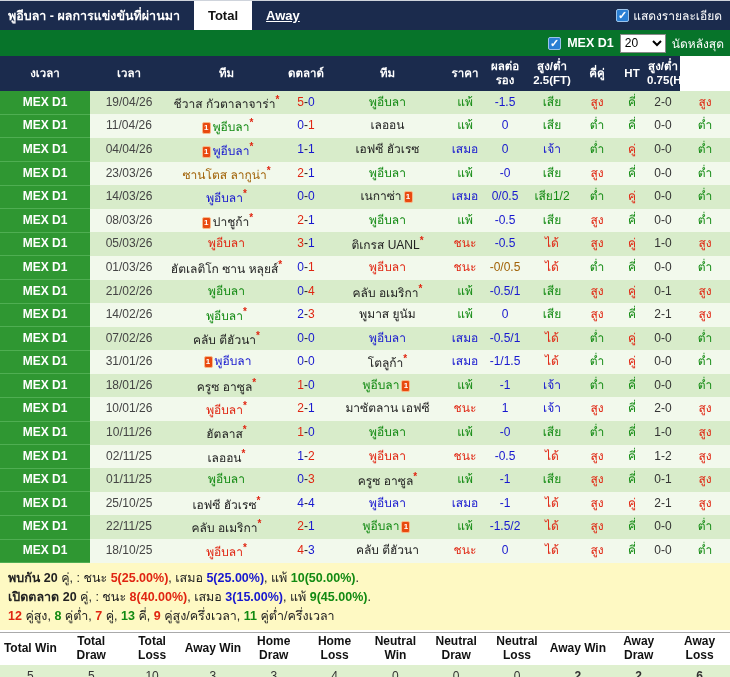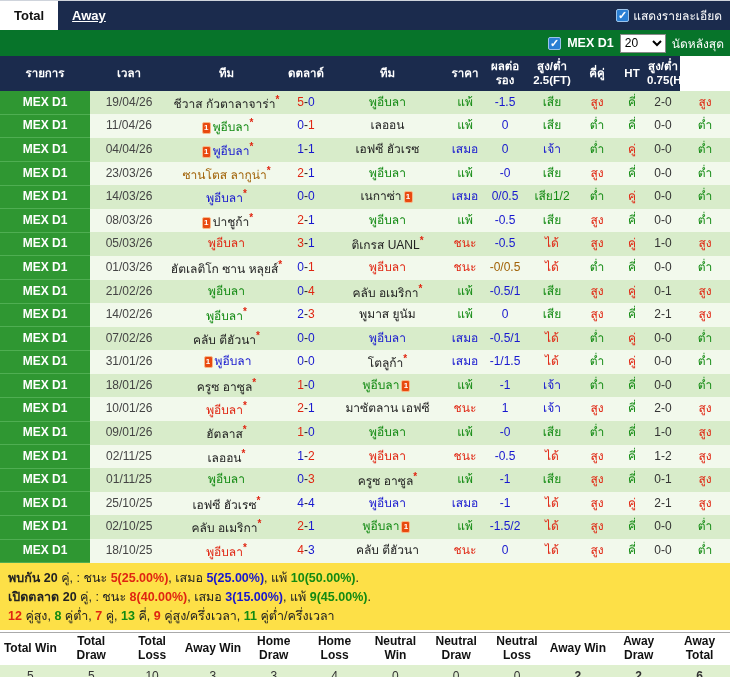--- a/index.html
+++ b/index.html
@@ -29,37 +29,38 @@
   tr.odd  td { background:#d8ecca; }
   tr.even td { background:#f2f9ec; }
   td.lg { background:#2f9732 !important; color:#fff; font-weight:bold; font-size:11.5px; border-bottom:1px solid #4fae52; }
   td.date { color:#444; }
   .team-name { cursor:pointer; }
   sup.star { color:#e02511; font-weight:bold; font-size:10px; }
   .red-card { display:inline-block; width:9px; height:12px; background:#e8490f; border:1px solid #f7b98a; border-radius:2px; color:#fff; font-size:8px; line-height:10px; font-weight:bold; vertical-align:middle; margin:0 2px; }
   .ht { color:#333; }
 
   
-  .summary { padding:6px 0 4px 8px; background:#fde047; }
+  .summary { padding:6px 0 4px 8px; background:#fef9c3; }
   .summary .line { line-height:19px; font-size:12.5px; }
 
   
   table.stats { width:730px; border-collapse:collapse; table-layout:fixed; border-top:1px solid #aaa; margin-top:2px; }
   table.stats th { background:#fff; color:#111; font-weight:bold; font-size:12px; text-align:center; padding:2px 1px; line-height:1.15; vertical-align:middle; }
   table.stats td { text-align:center; font-size:12px; padding:4px 1px; color:#333; }
   tr.vals td { background:#dff0cf; }
   td.away-hl { color:#1717cf; font-weight:bold; }
   .b { font-weight:bold; }
 </style>
 </head>
 <body>
 
 <div class="page">
 
   <div class="titlebar">
+    <span class="title">พูอีบลา - ผลการแข่งขันที่ผ่านมา</span>
     <span class="tab active">Total</span>
     <span class="tab inactive">Away</span>
     <span class="spacer"></span>
     <span class="cb-wrap">
       <span class="checkbox"><span>✓</span></span>
       <span>แสดงรายละเอียด</span>
     </span>
   </div>
 
   <div class="filterbar">
@@ -81,21 +82,21 @@
         <col style="width:34px">
         <col style="width:46px">
         <col style="width:48px">
       <col style="width:42px">
         <col style="width:28px">
         <col style="width:34px">
         <col style="width:50px">
     </colgroup>
     <thead>
         <tr id="head-row">
-          <th>รายการ</th>
+          <th>งเวลา</th>
           <th>เวลา</th>
           <th>ทีม</th>
           <th>ดตลาด์</th>
           <th>ทีม</th>
           <th>ราคา</th>
           <th>ผลต่อรอง</th>
           <th>สูง/ต่ำ 2.5(FT)</th>
           <th>คี่คู่</th>
           <th>HT</th>
           <th>สูง/ต่ำ 0.75(HT)</th>
@@ -293,21 +294,21 @@
           <td style="color: rgb(224, 37, 17);">ชนะ</td>
           <td style="color: rgb(23, 23, 207);">1</td>
           <td style="color: rgb(23, 23, 207);">เจ้า</td>
           <td style="color: rgb(224, 37, 17);">สูง</td>
           <td style="color: rgb(18, 138, 18);">คี่</td>
           <td class="ht">2-0</td>
           <td style="color: rgb(224, 37, 17);">สูง</td>
         </tr>
         <tr class="odd">
           <td class="lg">MEX D1</td>
-          <td class="date">09/01/26</td>
+          <td class="date">10/11/26</td>
           <td><span class="team-name" style="color: rgb(34, 34, 34);">ฮัตลาส</span><sup class="star">*</sup></td>
           <td><span style="color: rgb(224, 37, 17);">1</span>-<span style="color: rgb(23, 23, 207);">0</span></td>
           <td><span class="team-name" style="color: rgb(18, 138, 18);">พูอีบลา</span></td>
           <td style="color: rgb(18, 138, 18);">แพ้</td>
           <td style="color: rgb(23, 23, 207);">-0</td>
           <td style="color: rgb(18, 138, 18);">เสีย</td>
           <td style="color: rgb(18, 138, 18);">ต่ำ</td>
           <td style="color: rgb(18, 138, 18);">คี่</td>
           <td class="ht">1-0</td>
           <td style="color: rgb(224, 37, 17);">สูง</td>
@@ -349,21 +350,21 @@
           <td style="color: rgb(23, 23, 207);">เสมอ</td>
           <td style="color: rgb(23, 23, 207);">-1</td>
           <td style="color: rgb(224, 37, 17);">ได้</td>
           <td style="color: rgb(224, 37, 17);">สูง</td>
           <td style="color: rgb(224, 37, 17);">คู่</td>
           <td class="ht">2-1</td>
           <td style="color: rgb(224, 37, 17);">สูง</td>
         </tr>
         <tr class="odd">
           <td class="lg">MEX D1</td>
-          <td class="date">02/10/25</td>
+          <td class="date">22/11/25</td>
           <td><span class="team-name" style="color: rgb(34, 34, 34);">คลับ อเมริกา</span><sup class="star">*</sup></td>
           <td><span style="color: rgb(224, 37, 17);">2</span>-<span style="color: rgb(23, 23, 207);">1</span></td>
           <td><span class="team-name" style="color: rgb(18, 138, 18);">พูอีบลา</span><span class="red-card">1</span></td>
           <td style="color: rgb(18, 138, 18);">แพ้</td>
           <td style="color: rgb(23, 23, 207);">-1.5/2</td>
           <td style="color: rgb(224, 37, 17);">ได้</td>
           <td style="color: rgb(224, 37, 17);">สูง</td>
           <td style="color: rgb(18, 138, 18);">คี่</td>
           <td class="ht">0-0</td>
           <td style="color: rgb(18, 138, 18);">ต่ำ</td>
@@ -398,21 +399,21 @@
           <th>Total Draw</th>
           <th>Total Loss</th>
           <th>Away Win</th>
           <th>Home Draw</th>
           <th>Home Loss</th>
           <th>Neutral Win</th>
           <th>Neutral Draw</th>
           <th>Neutral Loss</th>
           <th>Away Win</th>
           <th>Away Draw</th>
-          <th>Away Total</th>
+          <th>Away Loss</th>
         </tr>
       </thead>
     <tbody>
       <tr class="vals" id="stats-vals">
           <td>5</td>
           <td>5</td>
           <td>10</td>
           <td>3</td>
           <td>3</td>
           <td>4</td>

